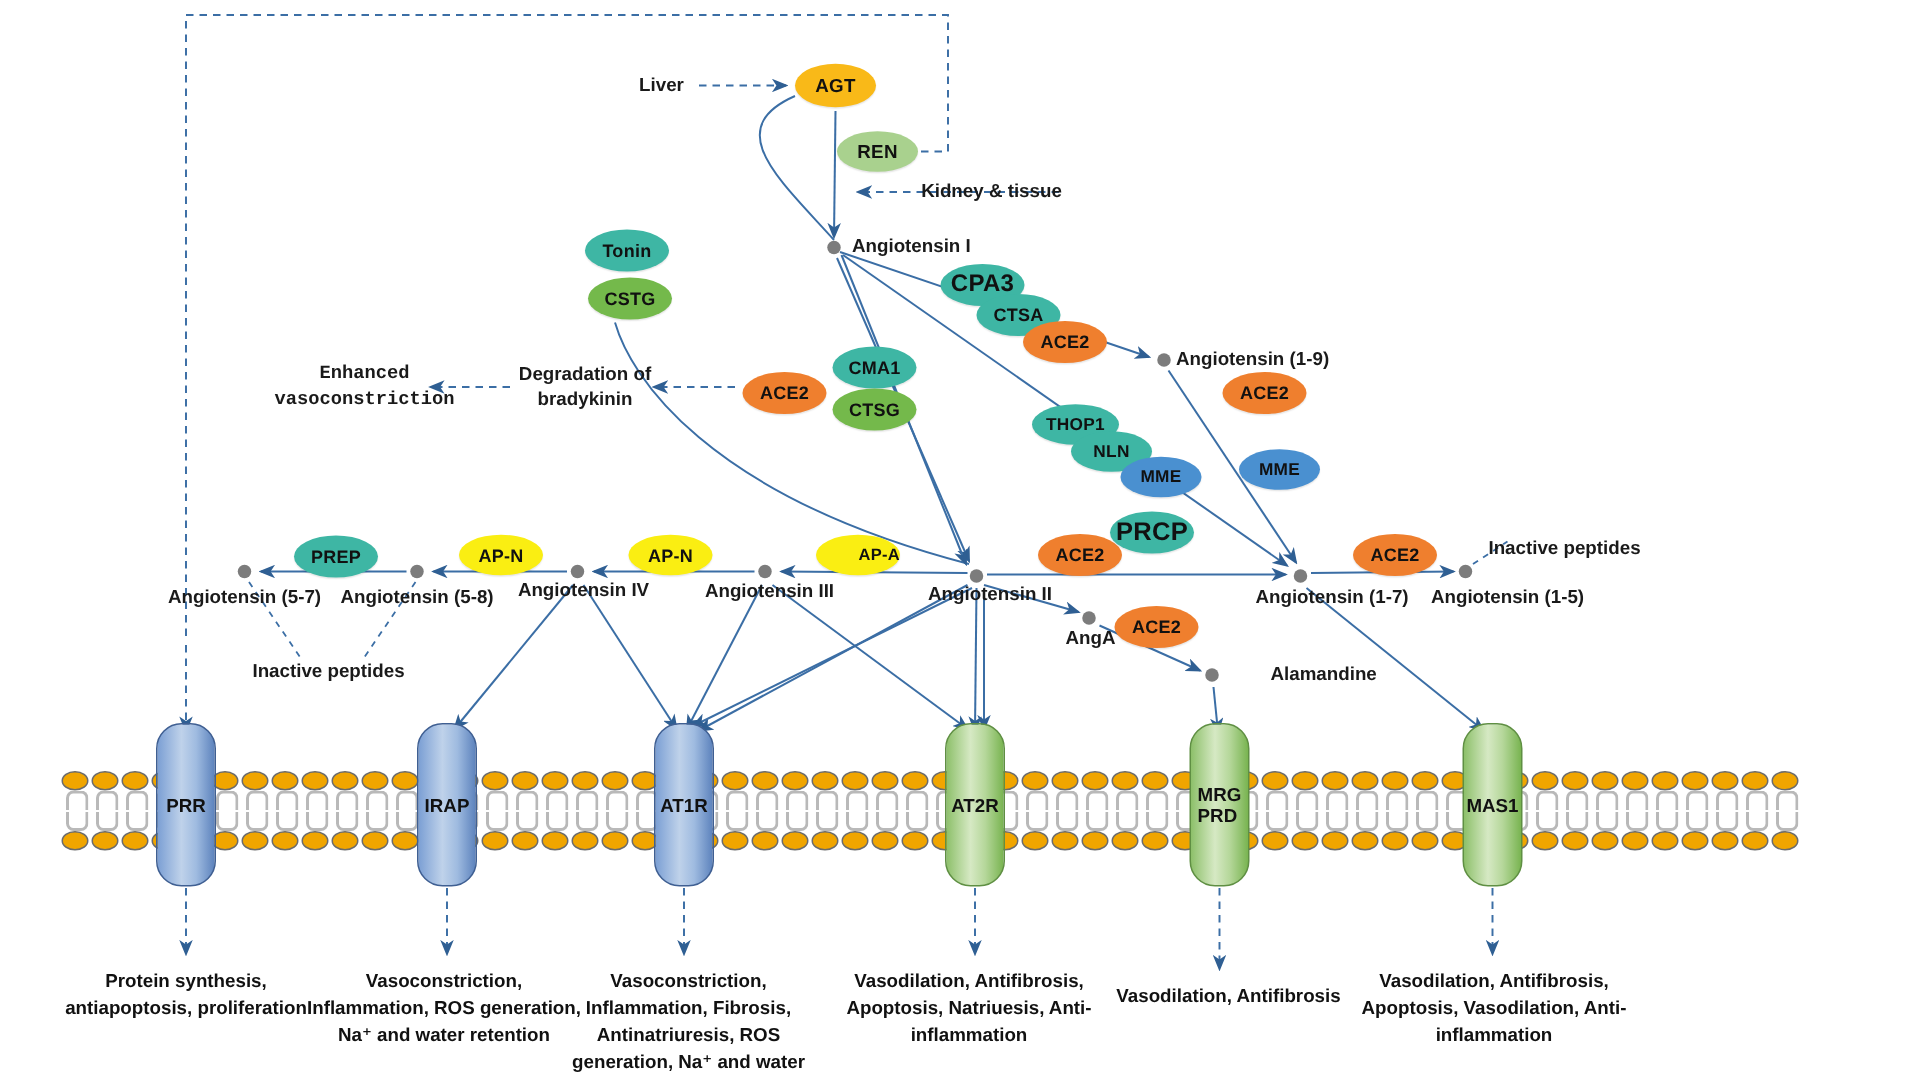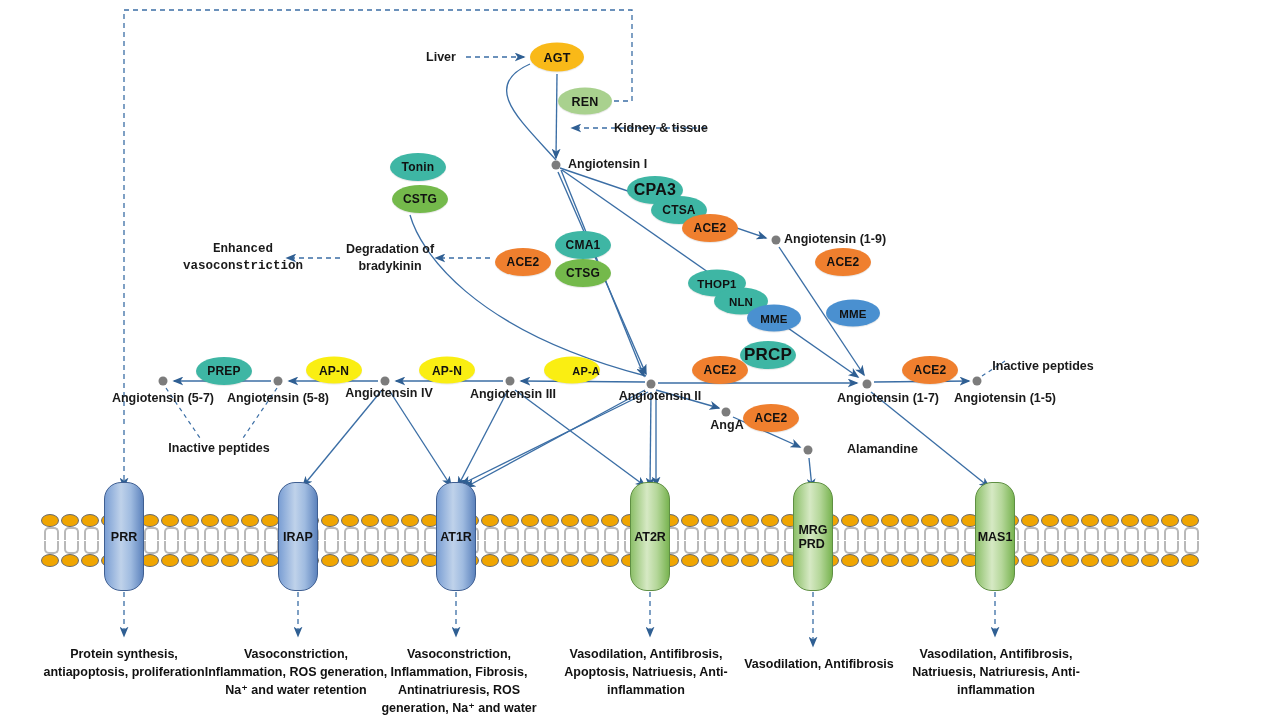--- a/index.html
+++ b/index.html
@@ -848,15 +848,15 @@
         <span>MRG<br>PRD</span>
       </div>
       <div class="recep r-green" style="left: 995px; top: 482px; width: 38px; height: 107px;">
         <span>MAS1</span>
       </div>
       <div class="effect" style="left: 124px; top: 645px; width: 190px;">Protein synthesis, antiapoptosis,  proliferation</div>
       <div class="effect" style="left: 296px; top: 645px; width: 185px;">Vasoconstriction,  Inflammation, ROS generation,  Na⁺ and water retention</div>
       <div class="effect" style="left: 459px; top: 645px; width: 185px;">Vasoconstriction,  Inflammation, Fibrosis, Antinatriuresis,  ROS generation,  Na⁺ and water retention</div>
       <div class="effect" style="left: 646px; top: 645px; width: 170px;">Vasodilation,  Antifibrosis, Apoptosis,  Natriuesis, Anti-inflammation</div>
       <div class="effect" style="left: 819px; top: 655px; width: 200px;">Vasodilation,  Antifibrosis</div>
-      <div class="effect" style="left: 996px; top: 645px; width: 180px;">Vasodilation,  Antifibrosis, Natriuesis,  Natriuresis, Anti-inflammation</div>
+      <div class="effect" style="left: 996px; top: 645px; width: 180px;">Vasodilation,  Antifibrosis, Apoptosis,  Vasodilation, Anti-inflammation</div>
     </div>
 </div>
 
 </body></html>

